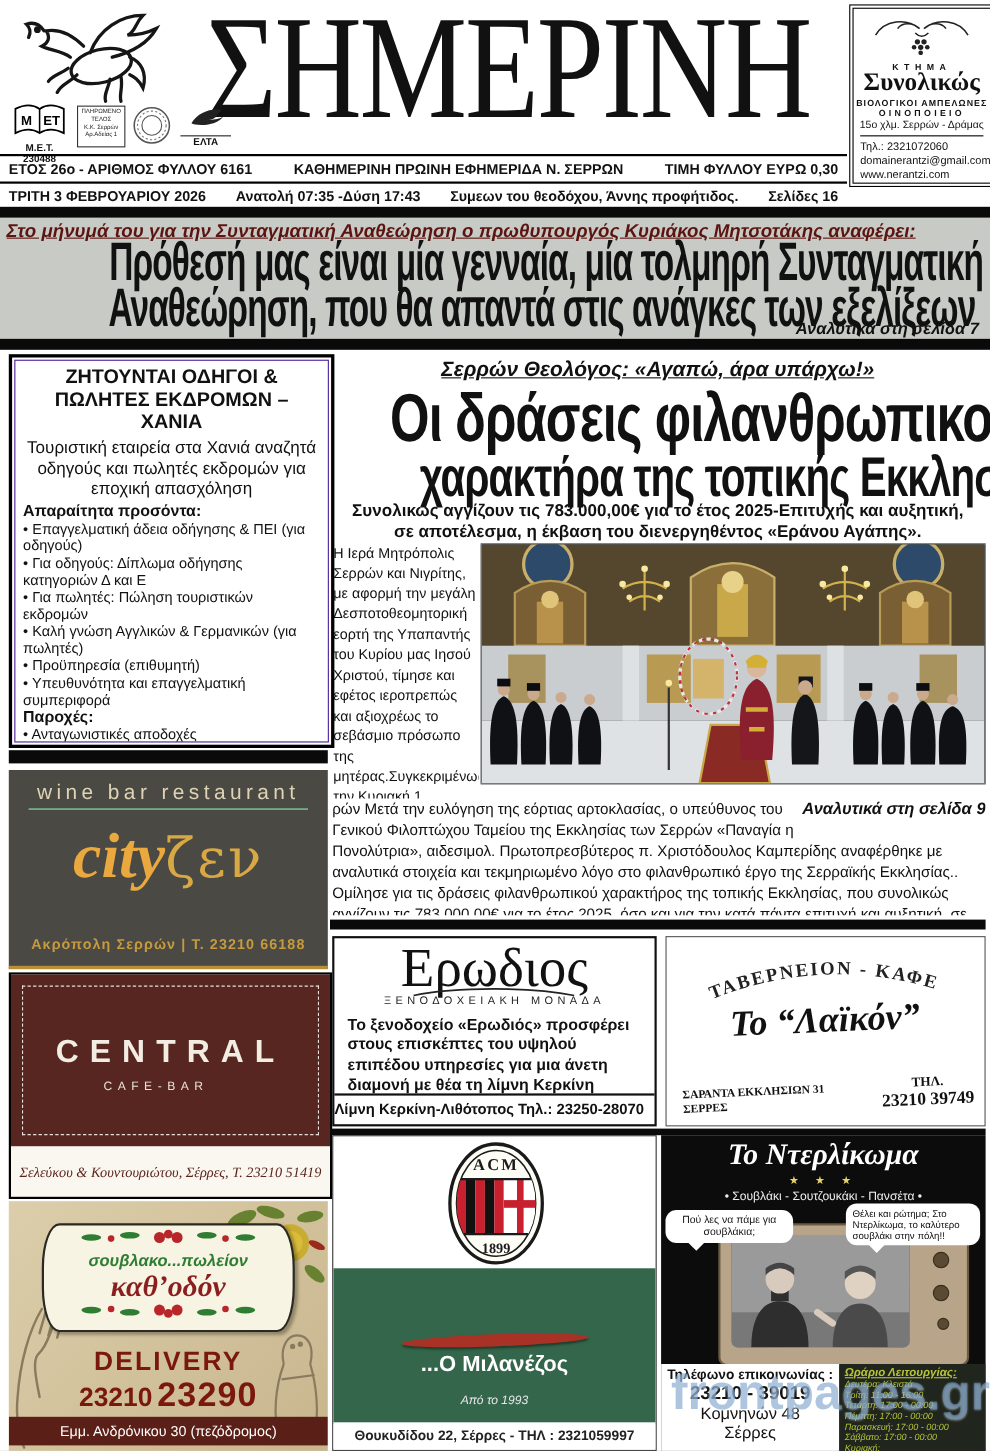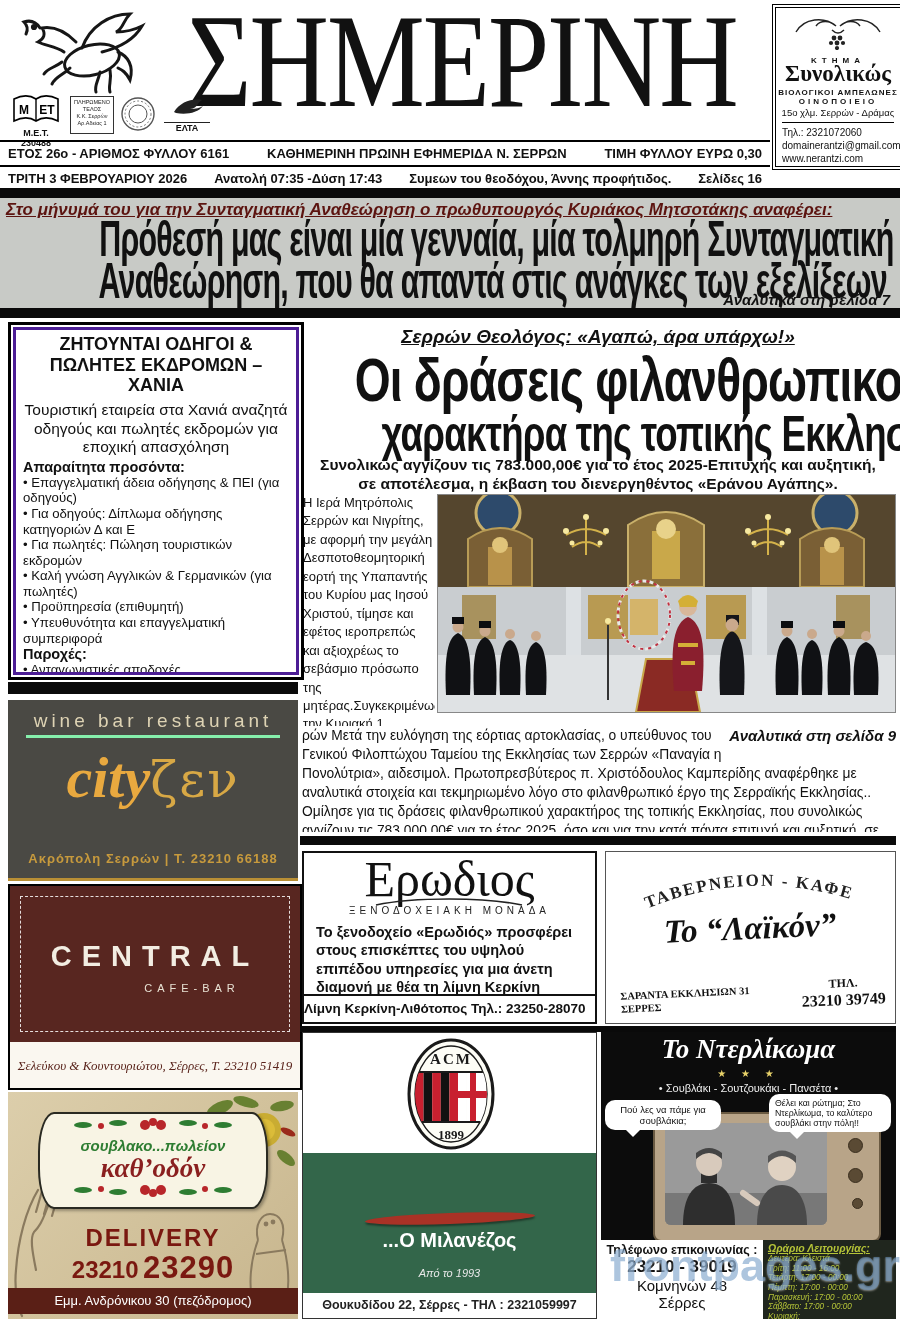--- a/index.html
+++ b/index.html
@@ -31,43 +31,43 @@
   .bar{background:#0a0a0a;}
   
   .banner{left:0;top:198px;width:900px;height:110px;background:#c8cac6;}
   .banner .kick{position:absolute;left:6px;top:2px;font-size:17px;font-weight:700;font-style:italic;
                 color:#5c1410;text-decoration:underline;}
   .banner .l1{position:absolute;left:0;top:20px;width:900px;text-align:center;}
   .banner .l2{position:absolute;left:0;top:62px;width:900px;text-align:center;}
   .banner .more{position:absolute;right:10px;bottom:0px;font-size:15px;font-weight:700;font-style:italic;}
   
   .job{left:8px;top:322px;width:290px;height:352px;border:3px solid #000;background:#fff;}
-  .job-in{position:absolute;inset:2px;border:3px solid #4c1d95;padding:4px 7px;overflow:hidden;}
+  .job-in{position:absolute;inset:2px;border:1px solid #4c1d95;padding:4px 7px;overflow:hidden;}
   .job-t{font-weight:700;font-size:18px;text-align:center;line-height:1.15;}
   .job-intro{font-size:15.5px;text-align:center;line-height:1.2;margin:5px 0 2px 0;}
   .job-h{font-weight:700;font-size:14.5px;}
   .jb{font-size:13.2px;line-height:1.18;}
   .jb::before{content:"• ";}
   
   .cityzen{left:8px;top:700px;width:290px;height:178px;background:#4a4944;border-bottom:3px solid #b98f35;}
   .cz-tag{position:absolute;left:0;top:10px;width:100%;text-align:center;}
-  .cz-tag span{display:inline-block;border-bottom:3px solid #86efac;padding:0 8px 3px 8px;
+  .cz-tag span{display:inline-block;border-bottom:1px solid #86efac;padding:0 8px 3px 8px;
                color:#ded3b4;font-size:19px;letter-spacing:4px;}
   .cz-name{position:absolute;left:0;top:44px;width:100%;text-align:center;white-space:nowrap;}
   .cz-city{font-family:"Liberation Serif",serif;font-style:italic;font-weight:700;font-size:58px;color:#e9a93f;}
   .cz-zen{font-family:"DejaVu Serif",serif;font-size:50px;font-weight:400;color:#d8a845;letter-spacing:2px;}
   .cz-foot{position:absolute;left:0;bottom:12px;width:100%;text-align:center;color:#c79a3d;
            font-size:13px;font-weight:700;letter-spacing:1px;}
   
   .central{left:8px;top:884px;width:290px;height:202px;border:2px solid #000;background:#faf7f0;}
   .cen-top{position:absolute;left:0;top:0;width:100%;height:156px;background:#582620;}
   .cen-frame{position:absolute;inset:10px;border:1px dashed rgba(255,255,255,.85);}
   .cen-name{position:absolute;left:0;top:54px;width:100%;text-align:center;color:#f2ede2;
             font-size:29px;font-weight:700;letter-spacing:10px;font-family:"Liberation Sans",sans-serif;}
-  .cen-sub{position:absolute;left:3px;top:96px;width:100%;text-align:center;color:#e8e2d4;
+  .cen-sub{position:absolute;left:16px;top:96px;width:100%;color:#e8e2d4;
            font-size:11px;letter-spacing:5px;padding-left:68px;box-sizing:border-box;}
   .cen-cap{position:absolute;left:0;bottom:0;width:100%;height:44px;line-height:44px;text-align:center;
            font-family:"Liberation Serif",serif;font-style:italic;font-size:13px;color:#5a241c;}
   
   .kath{left:8px;top:1092px;width:290px;height:227px;overflow:hidden;
         background:linear-gradient(135deg,#dcceab 0%,#d2c29c 50%,#c7b58d 100%);}
   .kath-label{position:absolute;left:30px;top:20px;width:226px;background:#f8f4e4;border:2px solid #2a2a22;
               border-radius:16px/40px;box-shadow:2px 2px 3px rgba(0,0,0,.3);text-align:center;padding:3px 0 5px 0;}
   .kath-l1{color:#2e7d32;font-style:italic;font-size:15px;font-weight:700;}
   .kath-name{color:#8a1f1f;font-family:"Liberation Serif",serif;font-style:italic;font-weight:700;font-size:27px;line-height:1.05;}

